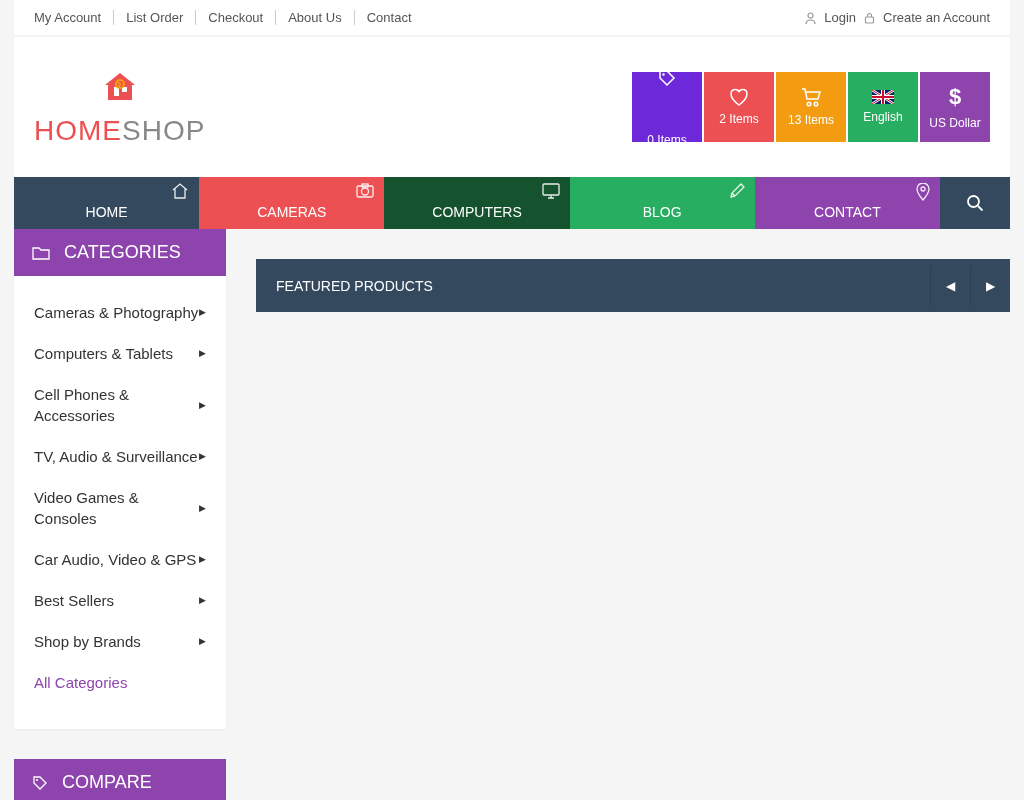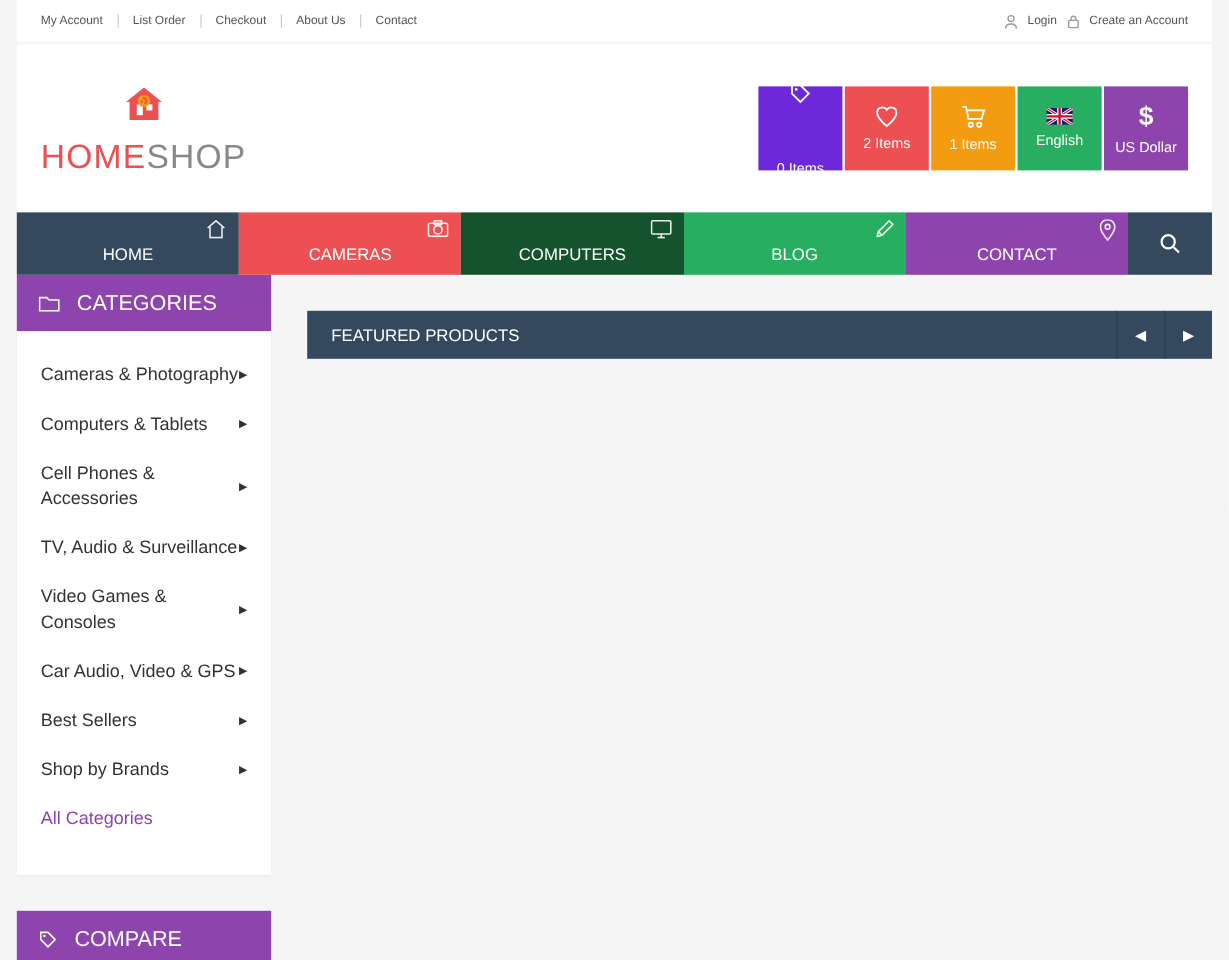--- a/index.html
+++ b/index.html
@@ -1,20 +1,20 @@
 <!DOCTYPE html>
 <html><head>
   <meta charset="utf-8">
   <style>
     * { margin: 0; padding: 0; box-sizing: border-box; }
     body { font-family: Arial, sans-serif; background: #fff; width: 1024px; }
     .page-bg { background: #f5f5f5; padding: 0 14px; }
     
     
-    .topbar { background: #fff; height: 35px; display: flex; justify-content: space-between; align-items: center; padding: 0 20px; font-size: 10px; color: #555; }
+    .topbar { background: #fff; height: 35px; display: flex; justify-content: space-between; align-items: center; padding: 0 20px; font-size: 13px; color: #555; }
     .topbar-left { display: flex; align-items: center; }
     .topbar-left a { color: #555; text-decoration: none; padding: 0 12px; border-right: 1px solid #ccc; }
     .topbar-left a:first-child { padding-left: 0; }
     .topbar-left a:last-child { border-right: none; }
     .topbar-right { display: flex; align-items: center; gap: 8px; }
     .topbar-right a { color: #555; text-decoration: none; display: flex; align-items: center; gap: 8px; }
     .icon-sm { font-size: 12px; color: #999; }
     
     
     .header { background: #fff; padding: 30px 20px; display: flex; justify-content: space-between; align-items: center; margin-top: 2px; }
@@ -53,21 +53,21 @@
     
     .panel-header { background: #8e44ad; color: #fff; padding: 13px 18px; font-size: 18px; display: flex; align-items: center; gap: 14px; }
     .panel-header.compare { margin-top: 30px; }
     .panel-header-icon { font-size: 15px; }
     
     .cat-list { background: #fff; padding: 16px 0 26px; box-shadow: 0 1px 3px rgba(0,0,0,0.05); }
     .cat-item { padding: 10px 20px; font-size: 15px; color: #333; display: flex; justify-content: space-between; align-items: center; cursor: pointer; line-height: 1.4; }
     .cat-item.all { color: #8e44ad; }
     .cat-arrow { font-size: 9px; color: #333; }
     
-    .featured-bar { background: #34495e; color: #fff; height: 40px; display: flex; align-items: center; justify-content: space-between; }
+    .featured-bar { background: #34495e; color: #fff; height: 53px; display: flex; align-items: center; justify-content: space-between; }
     .featured-title { padding-left: 20px; font-size: 14px; }
     .featured-nav { display: flex; }
     .featured-btn { width: 40px; height: 40px; display: flex; align-items: center; justify-content: center; border-left: 1px solid #2c3e50; cursor: pointer; font-size: 12px; }
     
     svg { display: block; }
   </style>
 </head>
 <body>
 
 <div class="page-bg">
@@ -136,21 +136,21 @@
         <span>2 Items</span>
       </div>
       <div class="hbox cart">
         <span class="hbox-icon">
           <svg width="22" height="20" viewBox="0 0 22 20">
               <path d="M2 2 L5 2 L7 12 L18 12 L20 5 L6 5" fill="none" stroke="#fff" stroke-width="1.5"></path>
               <circle cx="9" cy="17" r="1.8" fill="none" stroke="#fff" stroke-width="1.5"></circle>
               <circle cx="16" cy="17" r="1.8" fill="none" stroke="#fff" stroke-width="1.5"></circle>
             </svg>
         </span>
-        <span>1 Items</span>
+        <span>13 Items</span>
       </div>
       <div class="hbox lang">
         <span class="hbox-icon">
           <svg width="22" height="14" viewBox="0 0 22 14">
               <rect width="22" height="14" fill="#012169"></rect>
               <path d="M0 0 L22 14 M22 0 L0 14" stroke="#fff" stroke-width="2.5"></path>
               <path d="M0 0 L22 14 M22 0 L0 14" stroke="#c8102e" stroke-width="1"></path>
               <path d="M11 0 V14 M0 7 H22" stroke="#fff" stroke-width="4"></path>
               <path d="M11 0 V14 M0 7 H22" stroke="#c8102e" stroke-width="2"></path>
             </svg>

